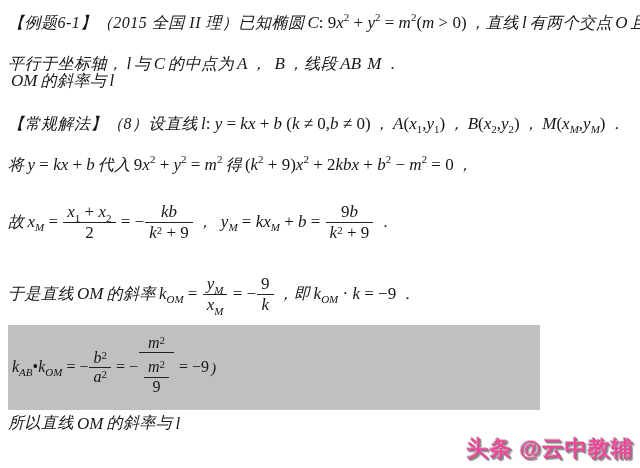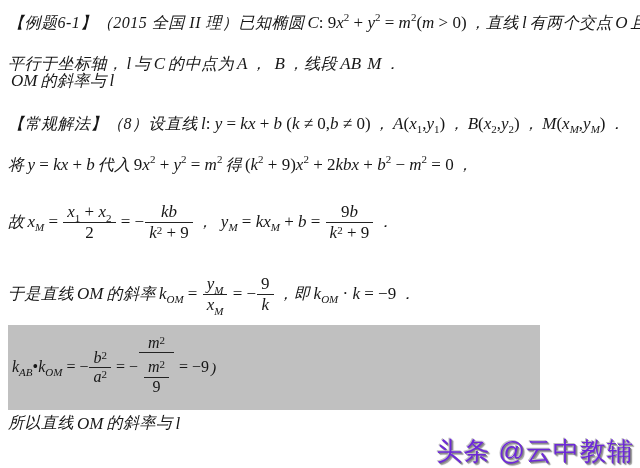--- a/index.html
+++ b/index.html
@@ -73,24 +73,24 @@
   }
   .note-box > span { white-space: pre; }
   .note-box .cjk { font-size: 15.5px; letter-spacing: 0; }
   .note-box .math { font-size: 16px; margin: 0 2px; display: flex; align-items: center; }
 
   .watermark {
     position: absolute;
     top: 434px;
     right: 6px;
     font-family: "Liberation Sans", "DejaVu Sans", sans-serif;
-    font-weight: normal;
-    font-size: 26px;
+    font-weight: bold;
+    font-size: 22px;
     letter-spacing: 1px;
-    color: #6d28d9;
+    color: #ec4899;
     text-shadow: -1px -1px 0 #c0c0c0, 1px 1px 0 #808080, 2px 2px 1px #9a9a9a;
   }
 </style>
 </head>
 <body>
 
 <div class="page">
   <div class="line" id="l1">
       <span class="cjk">【例题6-1】（2015 全国 II 理）已知椭圆</span>
       <span class="math"><span class="mi">C</span><span class="mr">: 9</span><span class="mi">x</span><span class="msup">2</span><span class="mr"> + </span><span class="mi">y</span><span class="msup">2</span><span class="mr"> = </span><span class="mi">m</span><span class="msup">2</span><span class="mr">(</span><span class="mi">m</span><span class="mr"> &gt; 0)</span></span>

